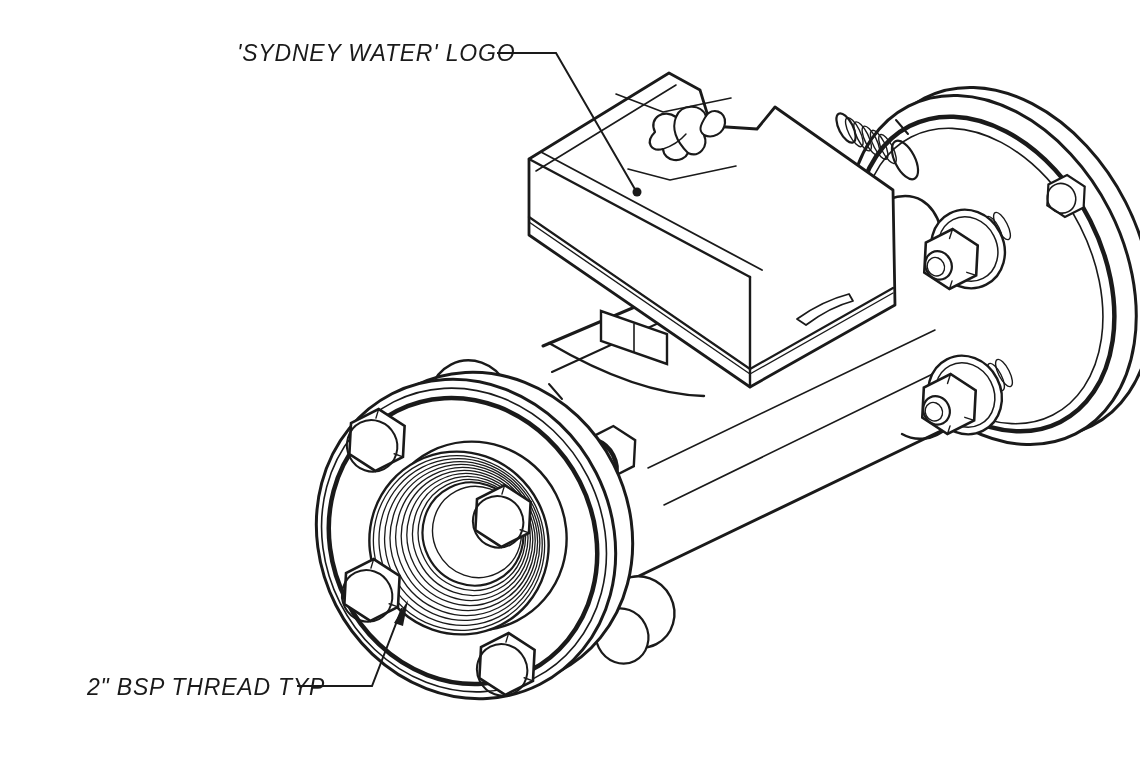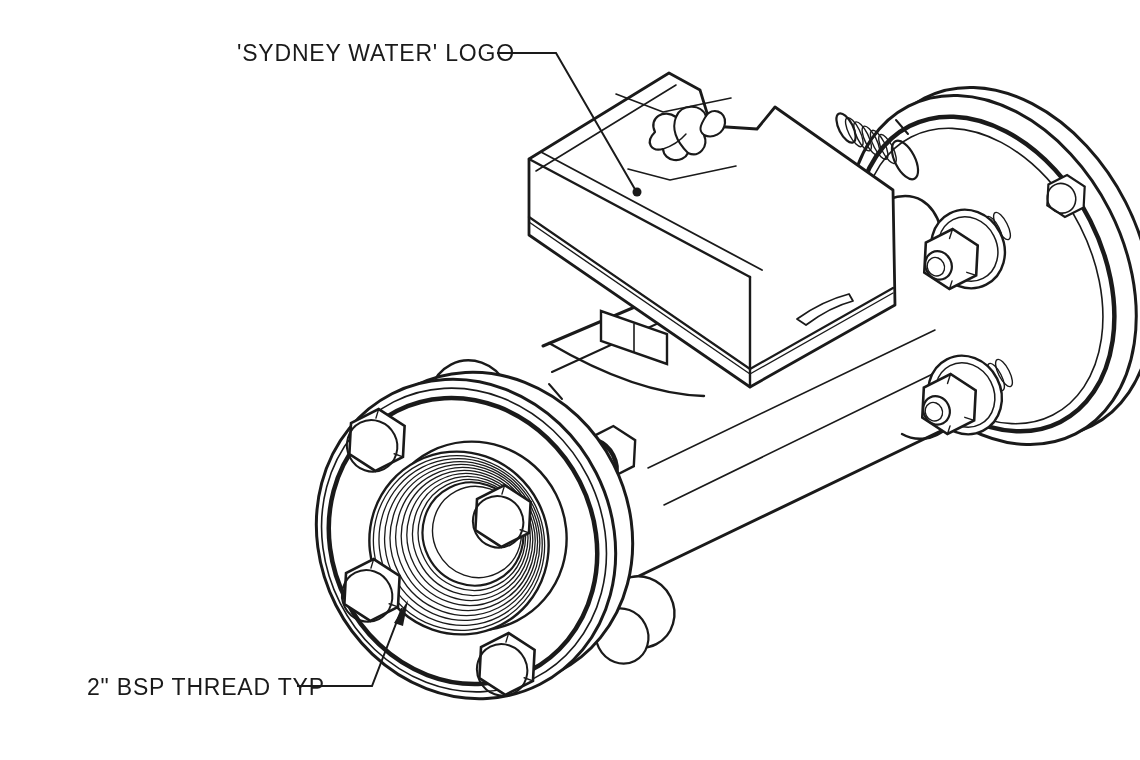--- a/index.html
+++ b/index.html
@@ -1,17 +1,17 @@
 <!DOCTYPE html>
 <html><head>
 <meta charset="utf-8">
 <style>
   html,body{margin:0;padding:0;background:#ffffff;}
   .stage{position:relative;width:1140px;height:760px;background:#0f766e;overflow:hidden;
-         font-family:"Liberation Sans",sans-serif;}
+         font-family:"Liberation Sans",sans-serif;font-style:italic;}
   svg{display:block;}
   svg text{font-family:"Liberation Sans","DejaVu Sans",sans-serif;
            font-size:23px;letter-spacing:0.8px;fill:#1a1a1a;}
 </style>
 </head>
 <body>
 
 <div class="stage">
 <svg width="1140" height="760" viewBox="0 0 1140 760">
   <rect x="0" y="0" width="1140" height="760" fill="#ffffff"></rect>

